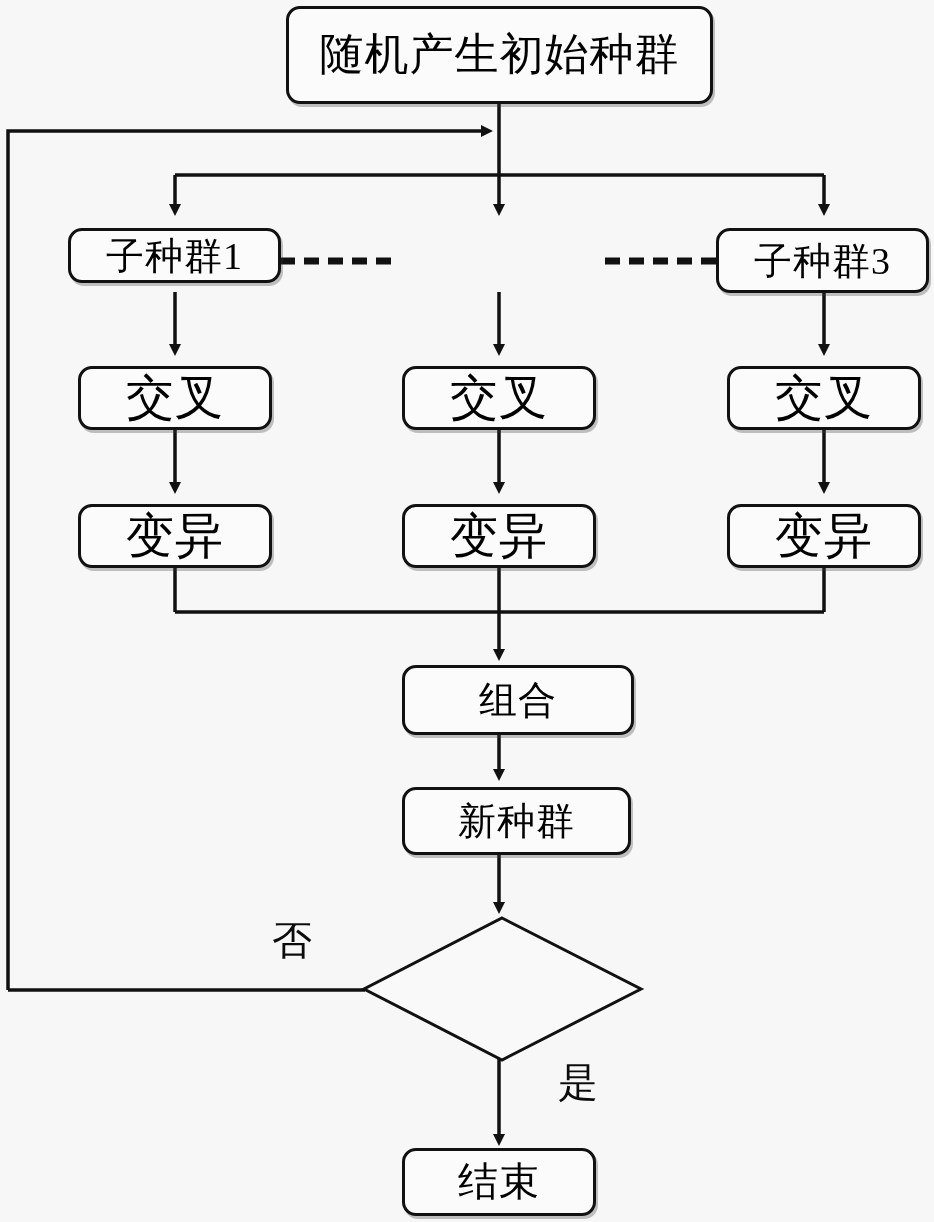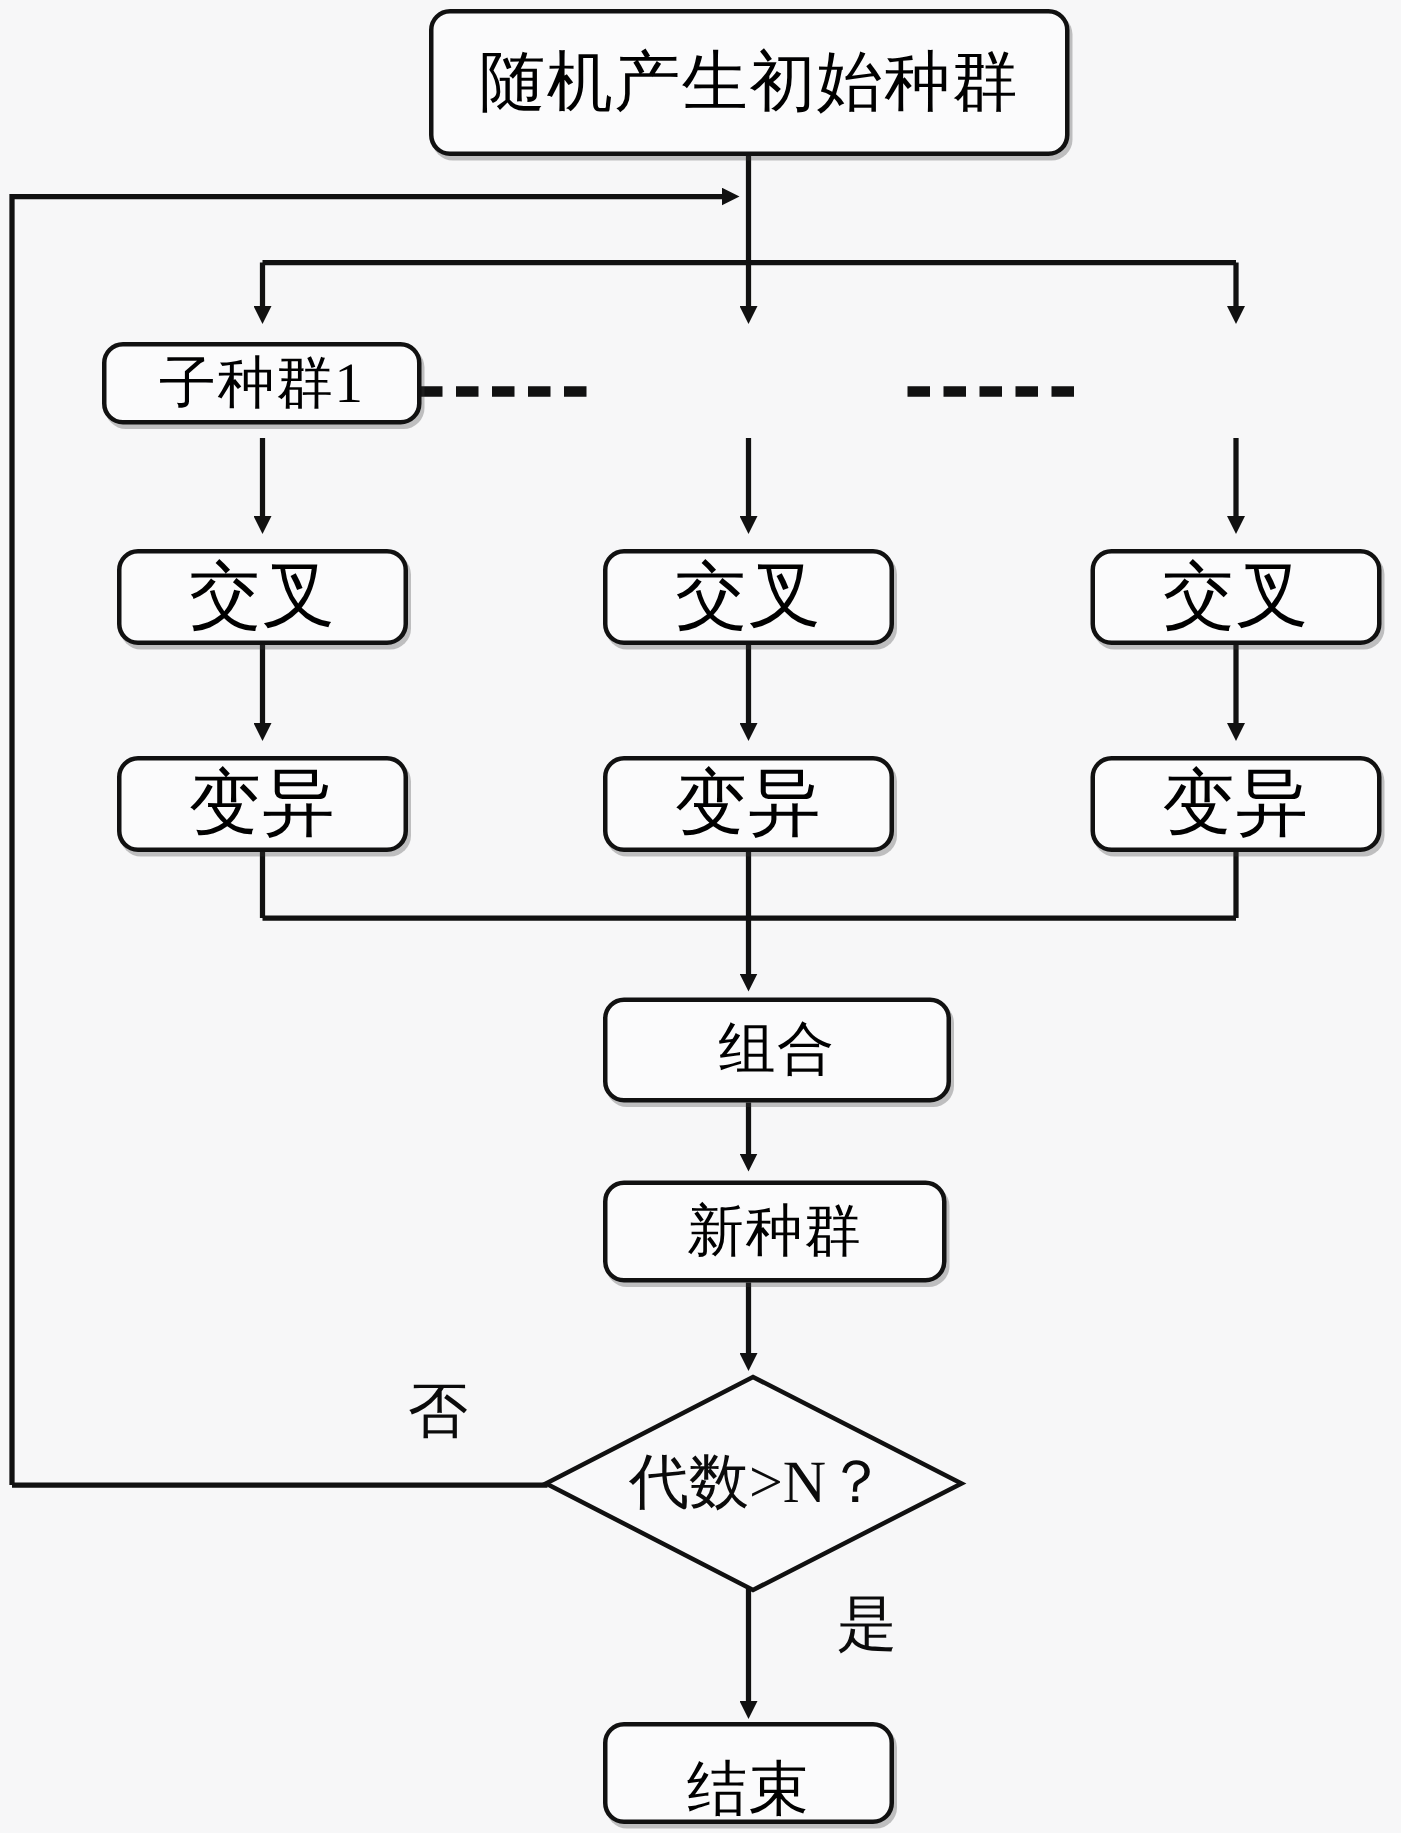--- a/index.html
+++ b/index.html
@@ -36,21 +36,21 @@
     box-shadow: 2px 3px 0 rgba(60,60,60,0.30);
   }
   .node-label {
     display: block;
     letter-spacing: 1px;
   }
   .n-start   { font-size: 44px; }
   .n-sub     { font-size: 38px; }
   .n-op      { font-size: 48px; }
   .n-comb    { font-size: 38px; }
-  .n-end     { font-size: 40px; align-items: flex-end; }
+  .n-end     { font-size: 40px; }
 
   .edge-label {
     position: absolute;
     font-size: 40px;
     color: #0b0b0b;
     line-height: 1;
     white-space: nowrap;
   }
   .diamond-label {
     position: absolute;
@@ -112,20 +112,23 @@
     </g>
   </svg>
 
   <div class="node n-start" style="left:286px; top:6px; width:427px; height:98px;">
     <span class="node-label">随机产生初始种群</span>
   </div>
 
   <div class="node n-sub" style="left:68px; top:228px; width:213px; height:55px;">
     <span class="node-label">子种群1</span>
   </div>
+  <div class="node n-sub" style="left:716px; top:228px; width:213px; height:65px;">
+    <span class="node-label">子种群3</span>
+  </div>
 
   <div class="node n-op" style="left:78px; top:366px; width:194px; height:64px;">
     <span class="node-label">交叉</span>
   </div>
   <div class="node n-op" style="left:402px; top:366px; width:194px; height:64px;">
     <span class="node-label">交叉</span>
   </div>
   <div class="node n-op" style="left:727px; top:366px; width:194px; height:64px;">
     <span class="node-label">交叉</span>
   </div>
@@ -141,23 +144,20 @@
   </div>
 
   <div class="node n-comb" style="left:402px; top:665px; width:232px; height:70px;">
     <span class="node-label">组合</span>
   </div>
 
   <div class="node n-comb" style="left:402px; top:787px; width:229px; height:68px;">
     <span class="node-label">新种群</span>
   </div>
 
-  <div class="diamond-label" style="left:415px; top:968px; width:180px;">
-    <span>代数&gt;N？</span>
-  </div>
 
   <div class="edge-label" style="left:272px; top:921px;">
     <span>否</span>
   </div>
   <div class="edge-label" style="left:558px; top:1063px;">
     <span>是</span>
   </div>
 
   <div class="node n-end" style="left:402px; top:1148px; width:194px; height:68px;">
     <span class="node-label">结束</span>

